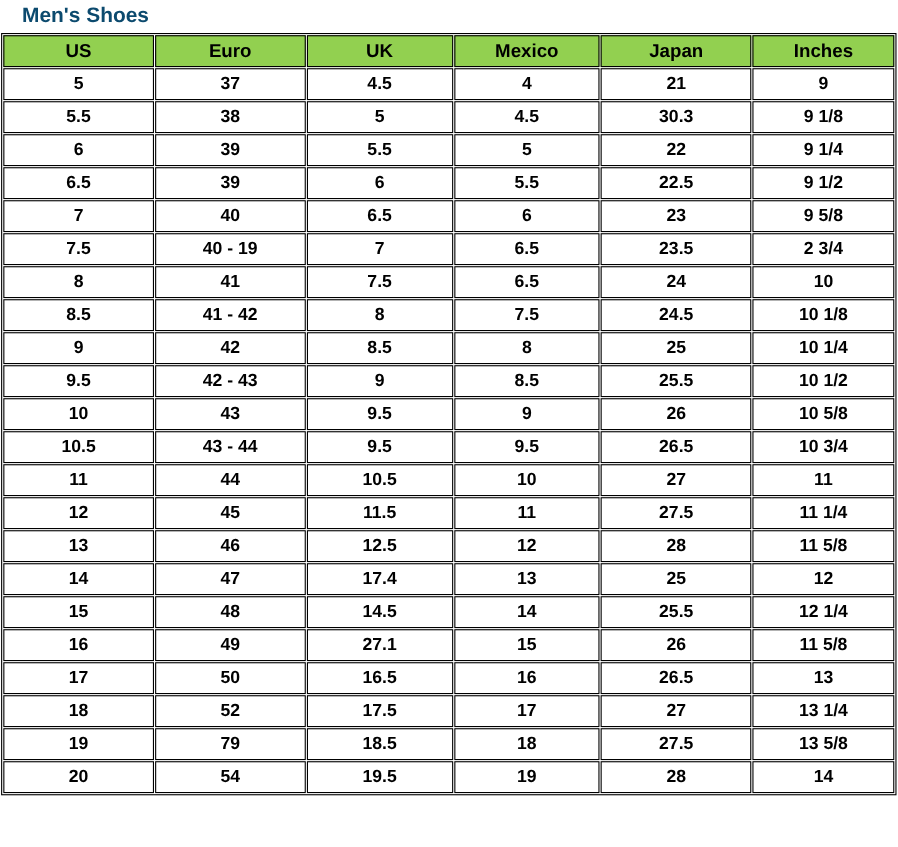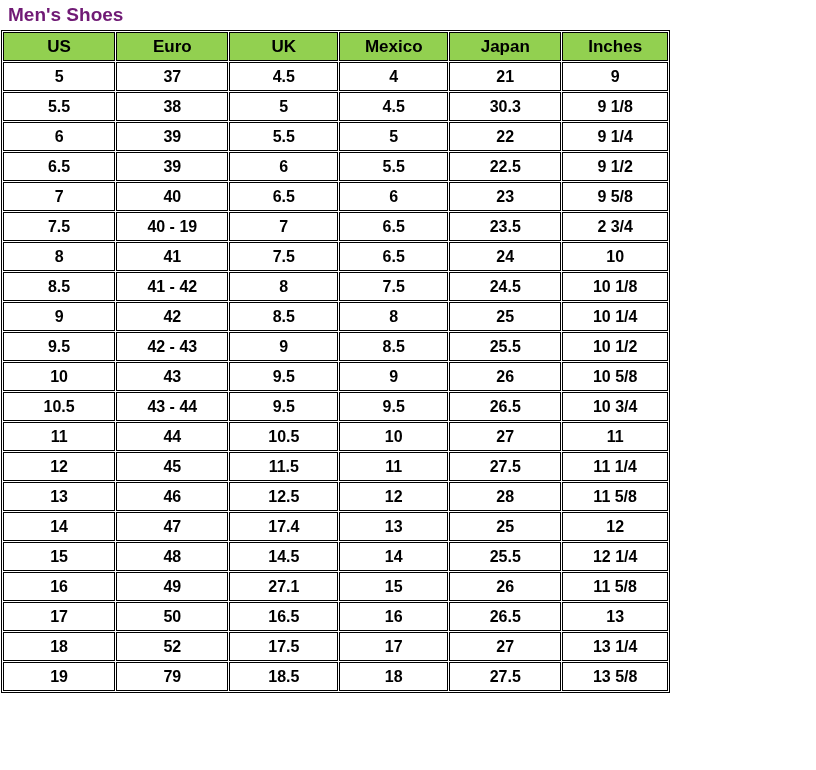--- a/index.html
+++ b/index.html
@@ -11,26 +11,26 @@
   .page {
     width: 816px;
     height: 770px;
     background: #ffffff;
     box-sizing: border-box;
     overflow: hidden;
   }
   .page-title {
     font-size: 19px;
     font-weight: bold;
-    color: #701a75;
-    padding: 4px 0 4px 8px;
+    color: #0c4a6e;
+    padding: 4px 0 4px 20px;
     letter-spacing: 0px;
   }
   table.size-table {
-    width: 669px;
+    width: 814px;
     margin-left: 1px;
     table-layout: fixed;
     border-collapse: separate;
     border-spacing: 1px;
     border: 1px solid #000000;
     background: #ffffff;
   }
   table.size-table th,
   table.size-table td {
     border: 1px solid #000000;
@@ -240,15 +240,23 @@
           <td>13 1/4</td>
         </tr>
         <tr>
           <td>19</td>
           <td>79</td>
           <td>18.5</td>
           <td>18</td>
           <td>27.5</td>
           <td>13 5/8</td>
         </tr>
+        <tr>
+          <td>20</td>
+          <td>54</td>
+          <td>19.5</td>
+          <td>19</td>
+          <td>28</td>
+          <td>14</td>
+        </tr>
       </tbody>
   </table>
 </div>
 
 </body></html>

